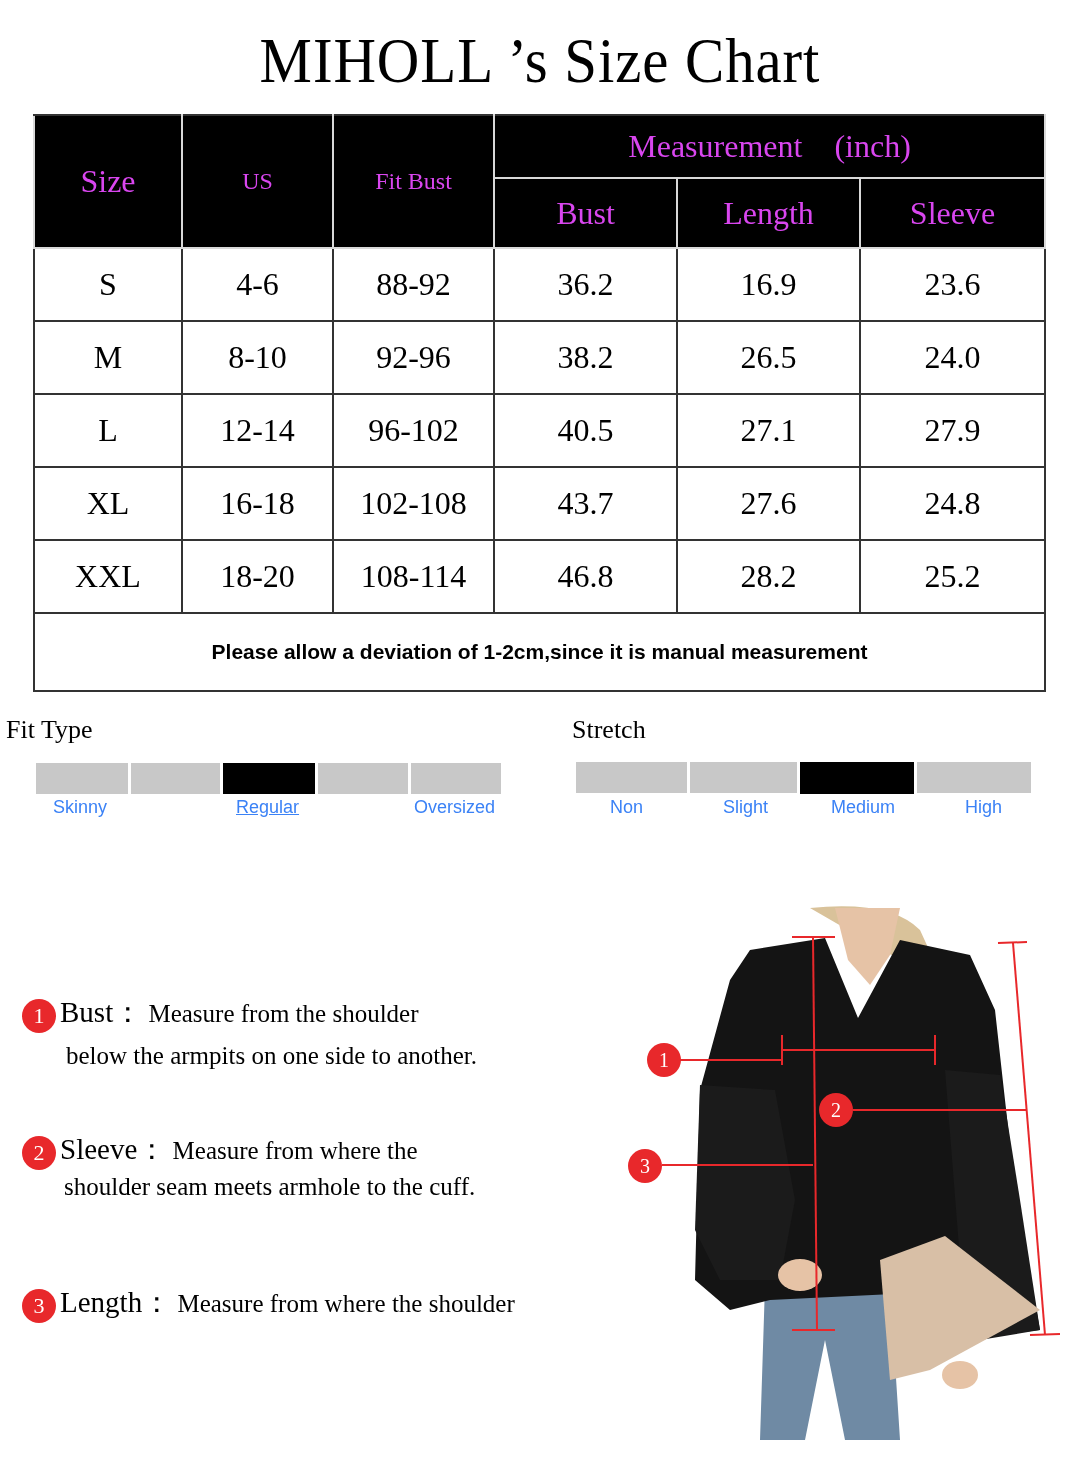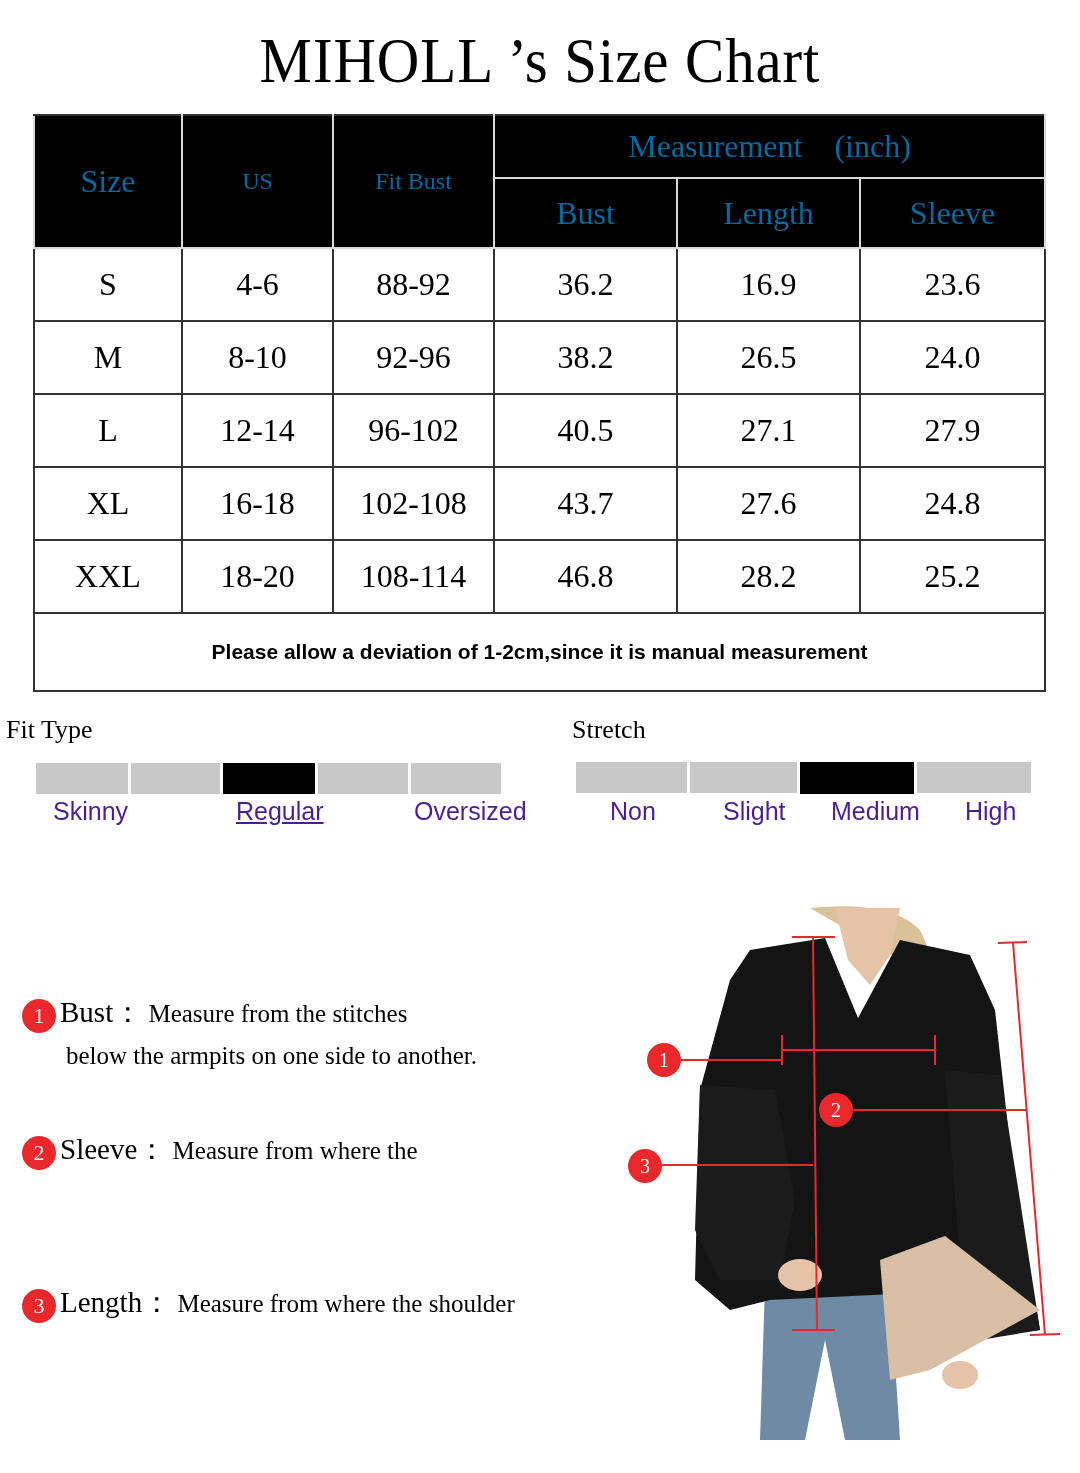--- a/index.html
+++ b/index.html
@@ -9,38 +9,38 @@
   .title {
     position: absolute; left: 0; top: 24px; width: 1080px; text-align: center;
     font-family: "Liberation Serif", serif; font-size: 64px; letter-spacing: 1px; transform: scaleX(0.92);
   }
 
   table.size {
     position: absolute; left: 33px; top: 114px; width: 1011px;
     border-collapse: collapse; table-layout: fixed;
   }
   table.size th, table.size td { border: 2px solid #333; text-align: center; }
-  table.size th { background: #000; color: #0369a1; font-weight: normal; border-color: #d9d9d9; }
+  table.size th { background: #000; color: #d946ef; font-weight: normal; border-color: #d9d9d9; }
   table.size thead tr:first-child th { border-top: 2px solid #333; }
   .h-size { font-size: 32px; }
   .h-us { font-size: 24px; }
   .h-fitbust { font-size: 24px; }
   .h-meas { font-size: 32px; height: 63px; }
   .h-sub { font-size: 32px; height: 70px; }
   table.size td { font-size: 32px; height: 73px; }
   table.size td.note {
     font-family: "Liberation Sans", sans-serif; font-weight: bold; font-size: 21px; height: 78px;
   }
 
   .scale-title { position: absolute; font-size: 26px; }
   .scale { position: absolute; display: flex; gap: 3px; }
   .seg { height: 31px; background: #c8c8c8; }
   .seg.active { background: #000; }
   .scale-label {
-    position: absolute; font-family: "Liberation Sans", sans-serif; font-size: 25px; color: #4c1d95;
+    position: absolute; font-family: "Liberation Sans", sans-serif; font-size: 18px; color: #3b82f6;
   }
 
   .guide { position: absolute; left: 22px; font-size: 25px; line-height: 1.35; }
   .badge {
     display: inline-flex; align-items: center; justify-content: center;
     width: 34px; height: 34px; border-radius: 50%; background: #e8282b; color: #fff;
     font-size: 22px; vertical-align: middle; margin-right: 4px;
   }
   .g-head { font-size: 29px; }
   .g-line2 { padding-left: 44px; display: block; }
@@ -140,26 +140,27 @@
   <div class="seg active" style="width:114px; height:32px"></div>
   <div class="seg" style="width:114px"></div>
 </div>
 <div class="scale-label" style="left:610px; top:797px;">Non</div>
 <div class="scale-label" style="left:723px; top:797px;">Slight</div>
 <div class="scale-label" style="left:831px; top:797px;">Medium</div>
 <div class="scale-label" style="left:965px; top:797px;">High</div>
 
 <div class="guide" style="top:993px;">
   <span class="badge">1</span><span class="g-head">Bust：</span>
-  <span>Measure from the stitches</span>
+  <span>Measure from the shoulder</span>
   <span class="g-line2" style="margin-top:6px">below the armpits on one side to another.</span>
 </div>
 <div class="guide" style="top:1130px;">
   <span class="badge">2</span><span class="g-head">Sleeve：</span>
   <span>Measure from where the</span>
+  <span class="g-line2" style="padding-left:42px">shoulder seam meets armhole to the cuff.</span>
 </div>
 <div class="guide" style="top:1283px;">
   <span class="badge">3</span><span class="g-head">Length：</span>
   <span>Measure from where the shoulder</span>
 </div>
 
 <svg class="photo" viewBox="0 0 480 540">
 
   <path d="M210 8 Q290 0 320 30 Q360 110 350 190 L330 200 L300 60 Z" fill="#d9c29a"></path>
 

